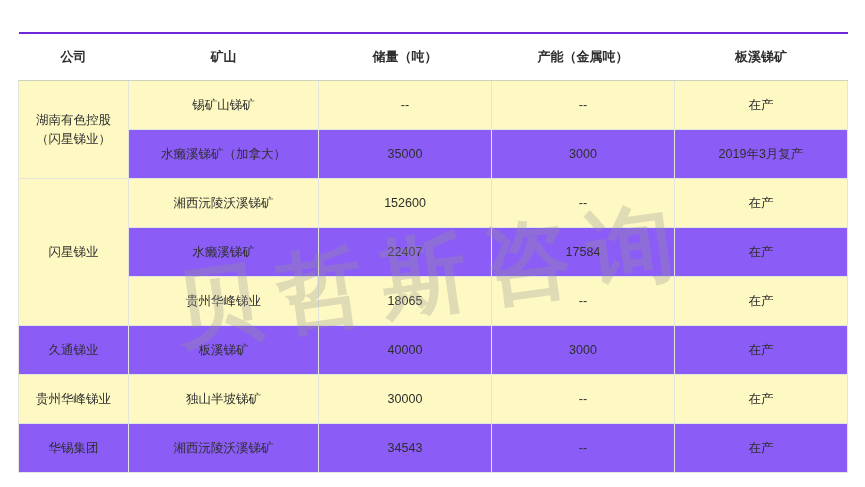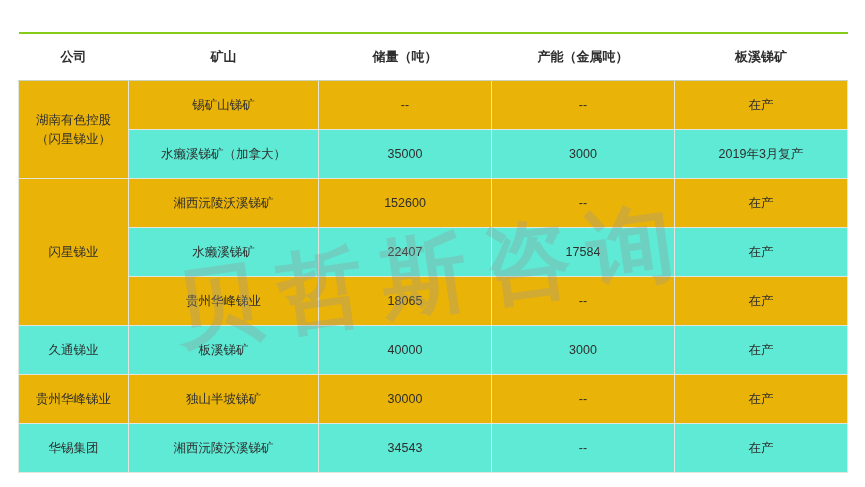--- a/index.html
+++ b/index.html
@@ -61,32 +61,32 @@
     font-size: 12.5px;
     color: #2e2e2e;
     height: 44px;
     padding: 2px 4px;
     line-height: 1.35;
     background-clip: padding-box;
   }
   table.data-table thead th {
     font-weight: bold;
     font-size: 13px;
-    border-top: 2px solid #84cc16;
+    border-top: 2px solid #6d28d9;
     border-bottom: 1px solid #c9d3bd;
     border-left: none;
     border-right: none;
     background: #ffffff;
     height: 42px;
   }
   tr.row-shaded td {
-    background: #eab308;
+    background: #fef9c3;
   }
   tr.row-plain td {
-    background: #5eead4;
+    background: #8b5cf6;
   }
   td.company {
     font-size: 12.5px;
   }
   td.company.two-line {
     line-height: 1.5;
     margin-top: 24px;
   }
 </style>
 </head>

